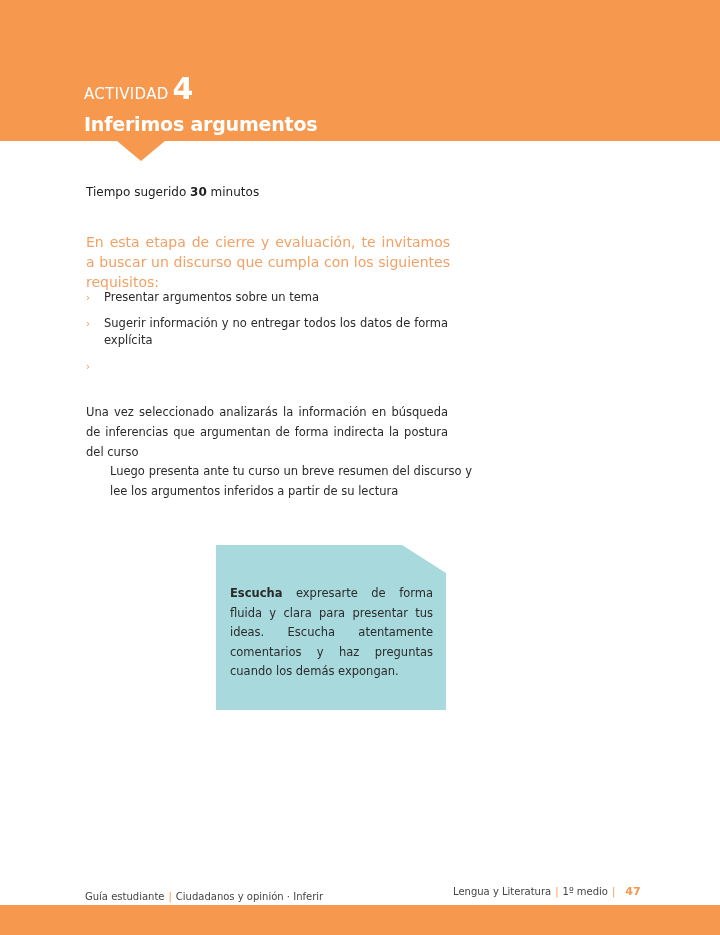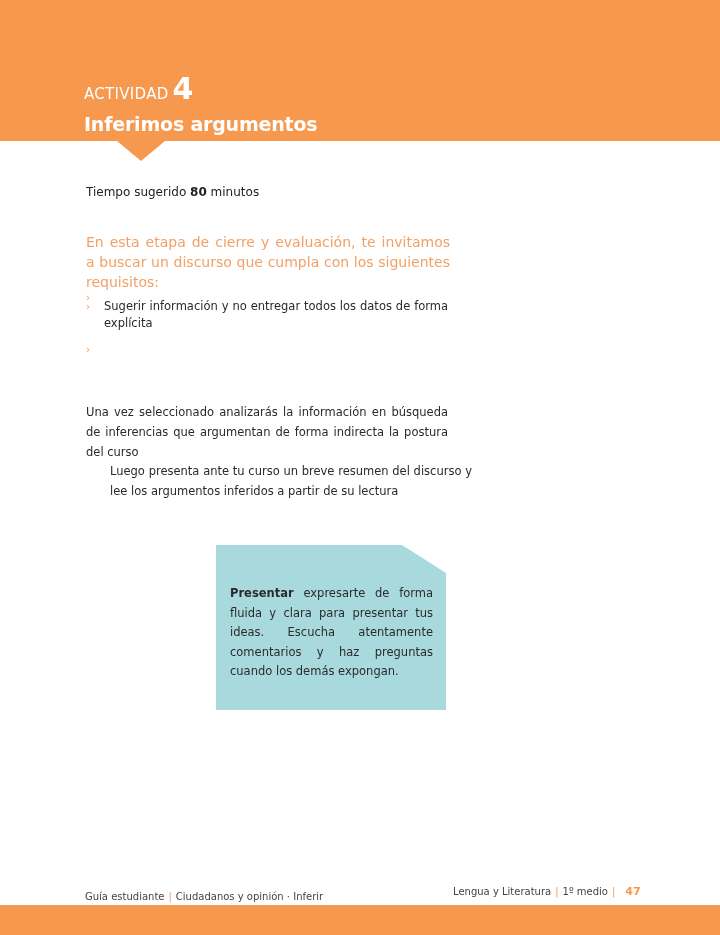--- a/index.html
+++ b/index.html
@@ -83,38 +83,38 @@
 <div class="header-pointer"></div>
 
 <div class="activity-label">
   <span class="activity-word">ACTIVIDAD</span>
   <span class="activity-num">4</span>
 </div>
 <div class="activity-title">Inferimos argumentos</div>
 
 <div class="time">
   <span>Tiempo sugerido</span>
-  <b>80</b>
+  <b>30</b>
   <span>minutos</span>
 </div>
 
 <div class="intro">En esta etapa de cierre y evaluación, te invitamos a buscar un discurso que cumpla con los siguientes requisitos:</div>
 
 <ul class="req-list">
-  <li><span class="bullet">›</span></li>
+  <li><span class="bullet">›</span><span>Presentar argumentos sobre un tema</span></li>
   <li><span class="bullet">›</span><span>Sugerir información y no entregar todos los datos de forma explícita</span></li>
   <li><span class="bullet">›</span></li>
 </ul>
 
 <div class="para para1">Una vez seleccionado analizarás la información en búsqueda de inferencias que argumentan de forma indirecta la postura del curso</div>
 <div class="para para2">Luego presenta ante tu curso un breve resumen del discurso y lee los argumentos inferidos a partir de su lectura</div>
 
 <div class="note-box"></div>
 <div class="note-text">
-  <b>Presentar</b><span> expresarte de forma fluida y clara para presentar tus ideas. Escucha atentamente comentarios y haz preguntas cuando los demás expongan.</span>
+  <b>Escucha</b><span> expresarte de forma fluida y clara para presentar tus ideas. Escucha atentamente comentarios y haz preguntas cuando los demás expongan.</span>
 </div>
 
 <div class="footer-left">
   <span>Guía estudiante</span><span class="sep">|</span><span>Ciudadanos y opinión · Inferir</span>
 </div>
 <div class="footer-right">
   <span>Lengua y Literatura</span><span class="sep">|</span><span>1º medio</span><span class="sep">|</span><span class="page-num">47</span>
 </div>
 <div class="footer-band"></div>
 

